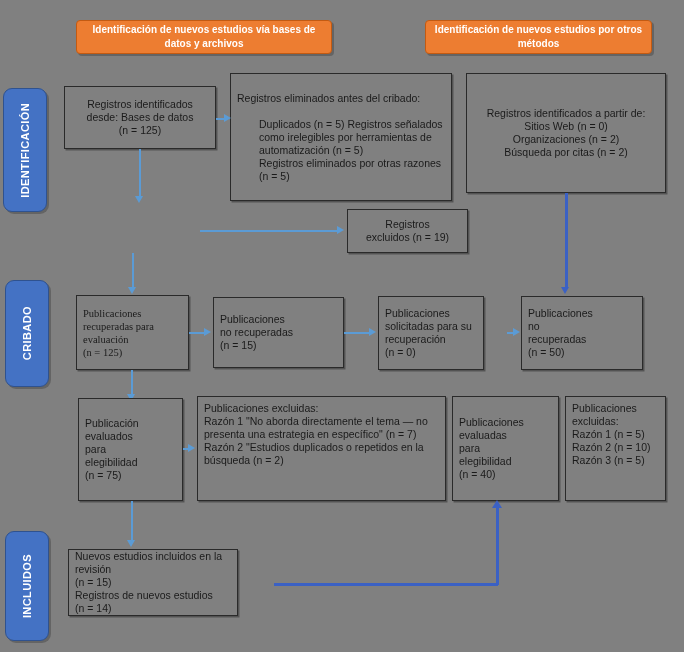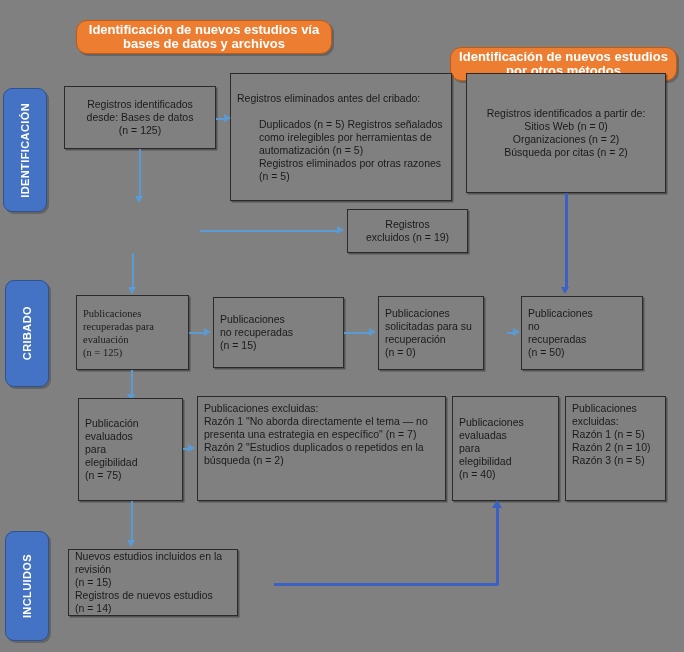--- a/index.html
+++ b/index.html
@@ -15,24 +15,24 @@
     background: #808080;
     font-family: "Liberation Sans", sans-serif;
     overflow: hidden;
   }
 
   
   .banner {
     position: absolute;
     background: #ED7D31;
     border: 1px solid #C25A12;
-    border-radius: 11px;
+    border-radius: 4px;
     color: #ffffff;
     font-weight: bold;
-    font-size: 13px;
+    font-size: 10px;
     line-height: 14px;
     display: flex;
     align-items: center;
     justify-content: center;
     text-align: center;
     box-sizing: border-box;
     padding: 2px 6px;
     box-shadow: 2px 2px 0 rgba(0,0,0,0.22);
   }
 
@@ -101,21 +101,21 @@
     border-bottom: 8px solid #3B61C4;
   }
 </style>
 </head>
 <body>
 
 <div id="canvas">
 
   <div class="banner" style="left:76px; top:20px; width:256px; height:34px;">Identificación de nuevos estudios vía bases de datos y archivos</div>
 
-  <div class="banner" style="left:450px; top:20px; width:227px; height:34px;margin-top:27px;">Identificación de nuevos estudios por otros métodos</div>
+  <div class="banner" style="left:425px; top:20px; width:227px; height:34px;">Identificación de nuevos estudios por otros métodos</div>
 
   <div class="stage" style="left:3px; top:88px; width:44px; height:124px;">
     <span>IDENTIFICACIÓN</span>
   </div>
 
   <div class="stage" style="left:5px; top:280px; width:44px; height:107px;">
     <span>CRIBADO</span>
   </div>
 
   <div class="stage" style="left:5px; top:531px; width:44px; height:110px;">

